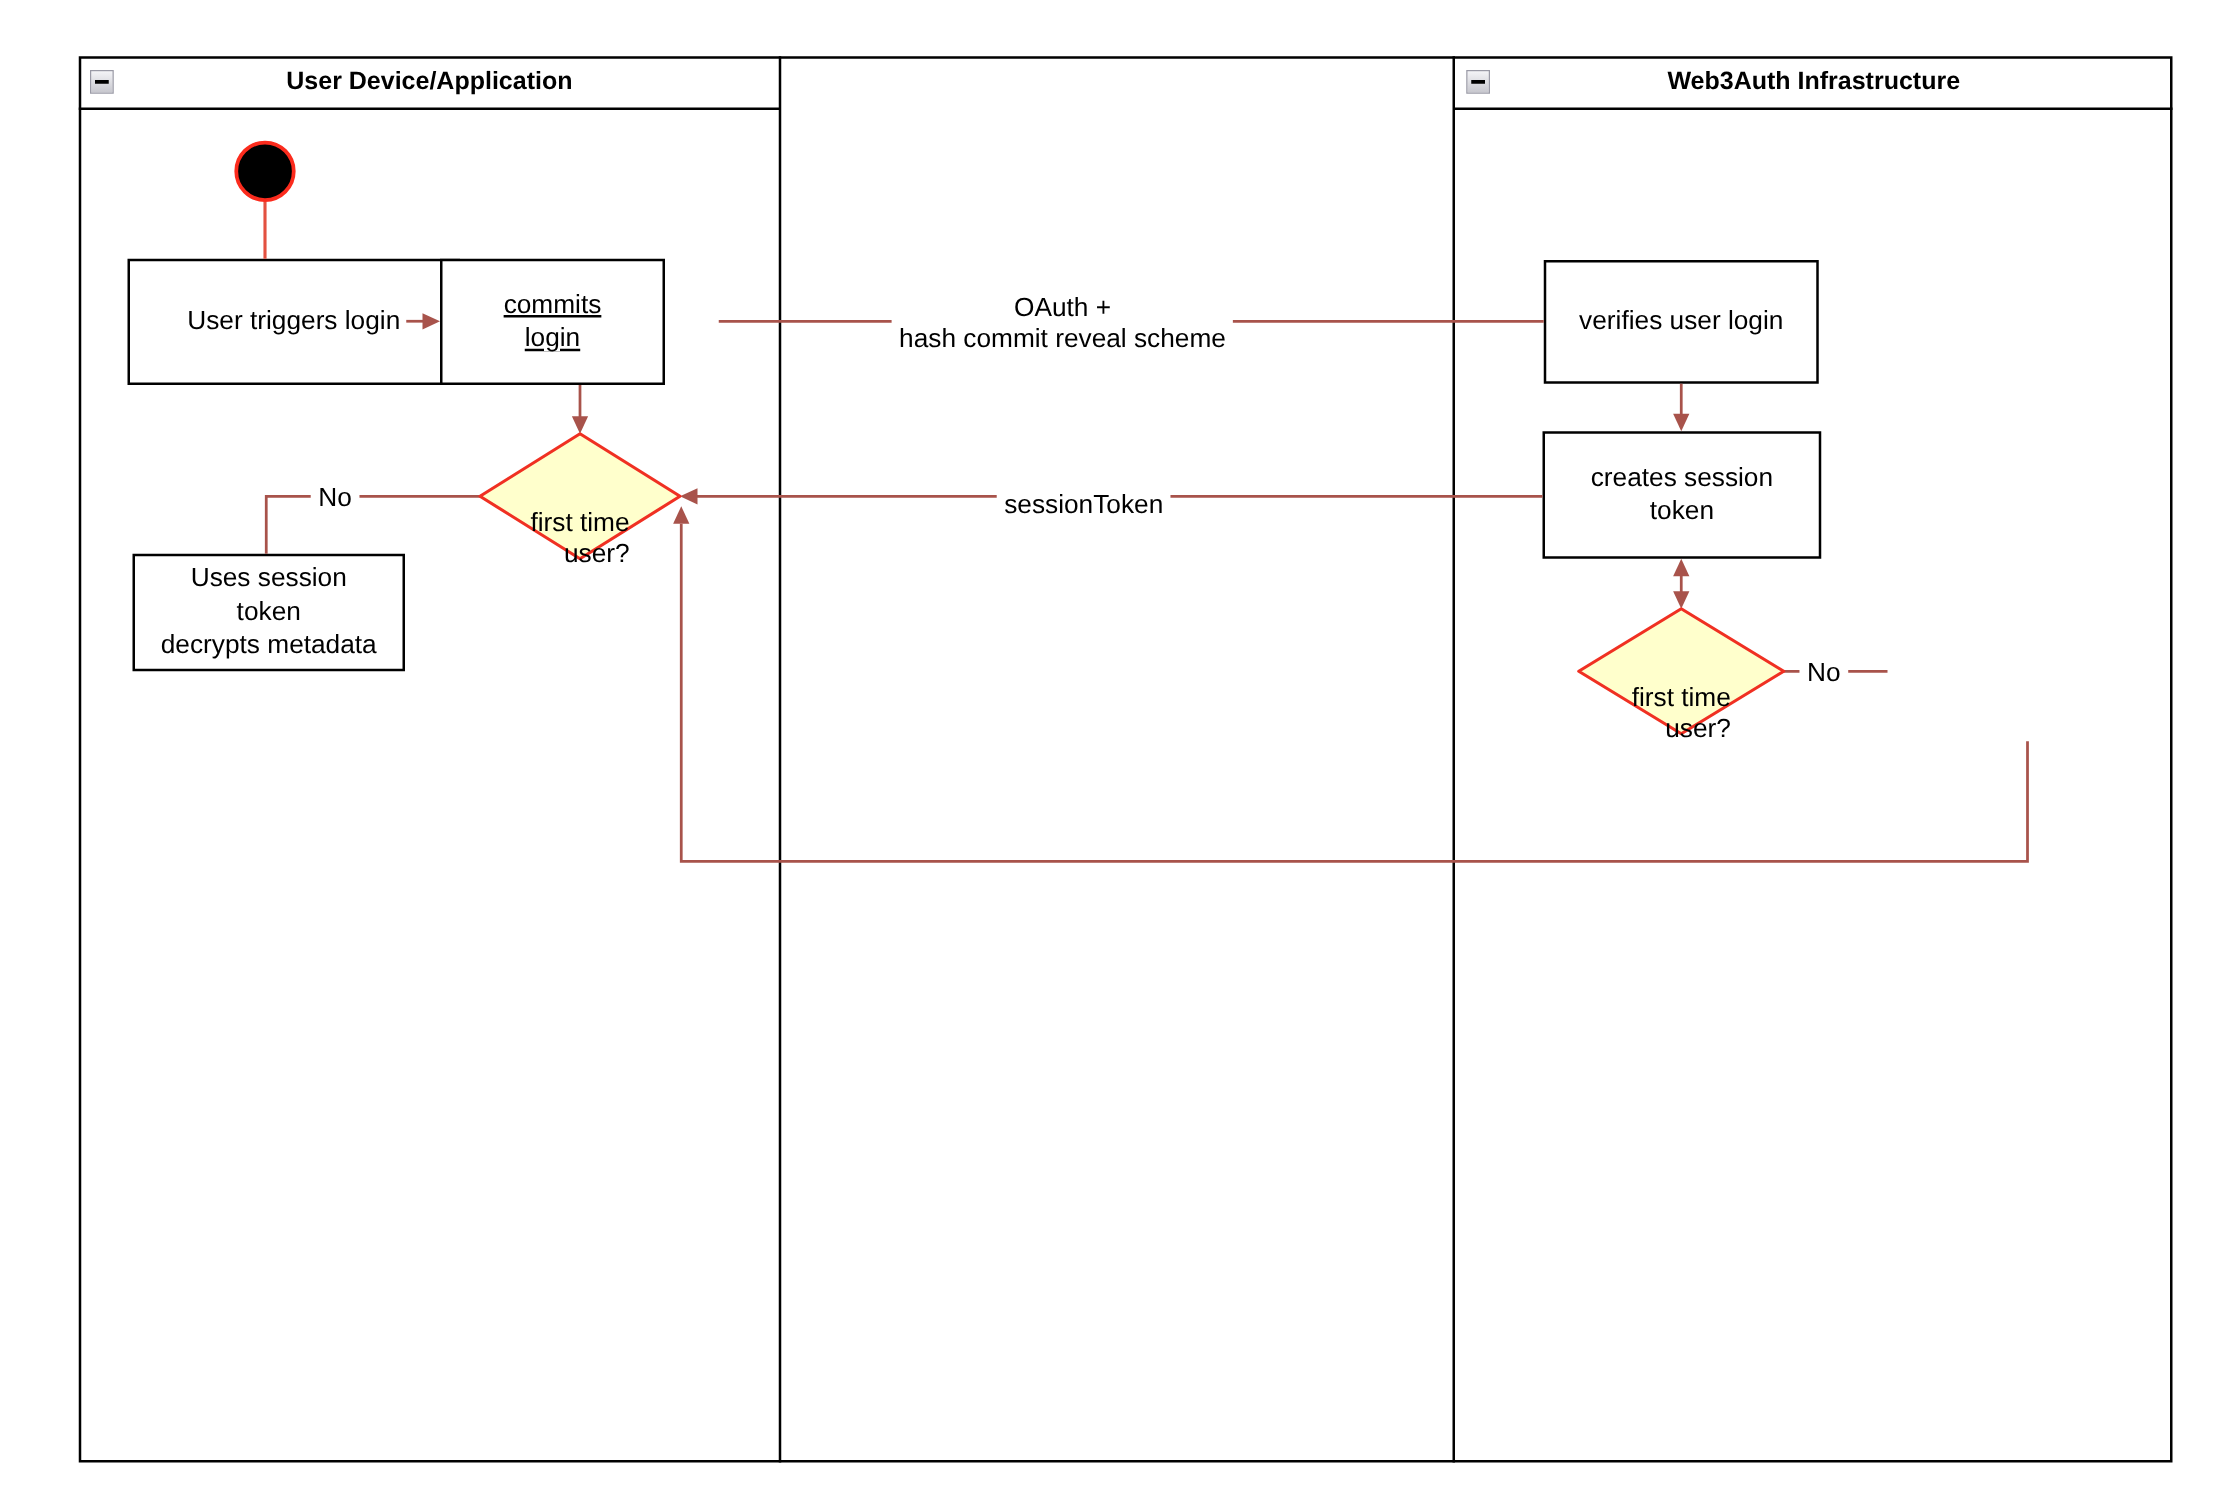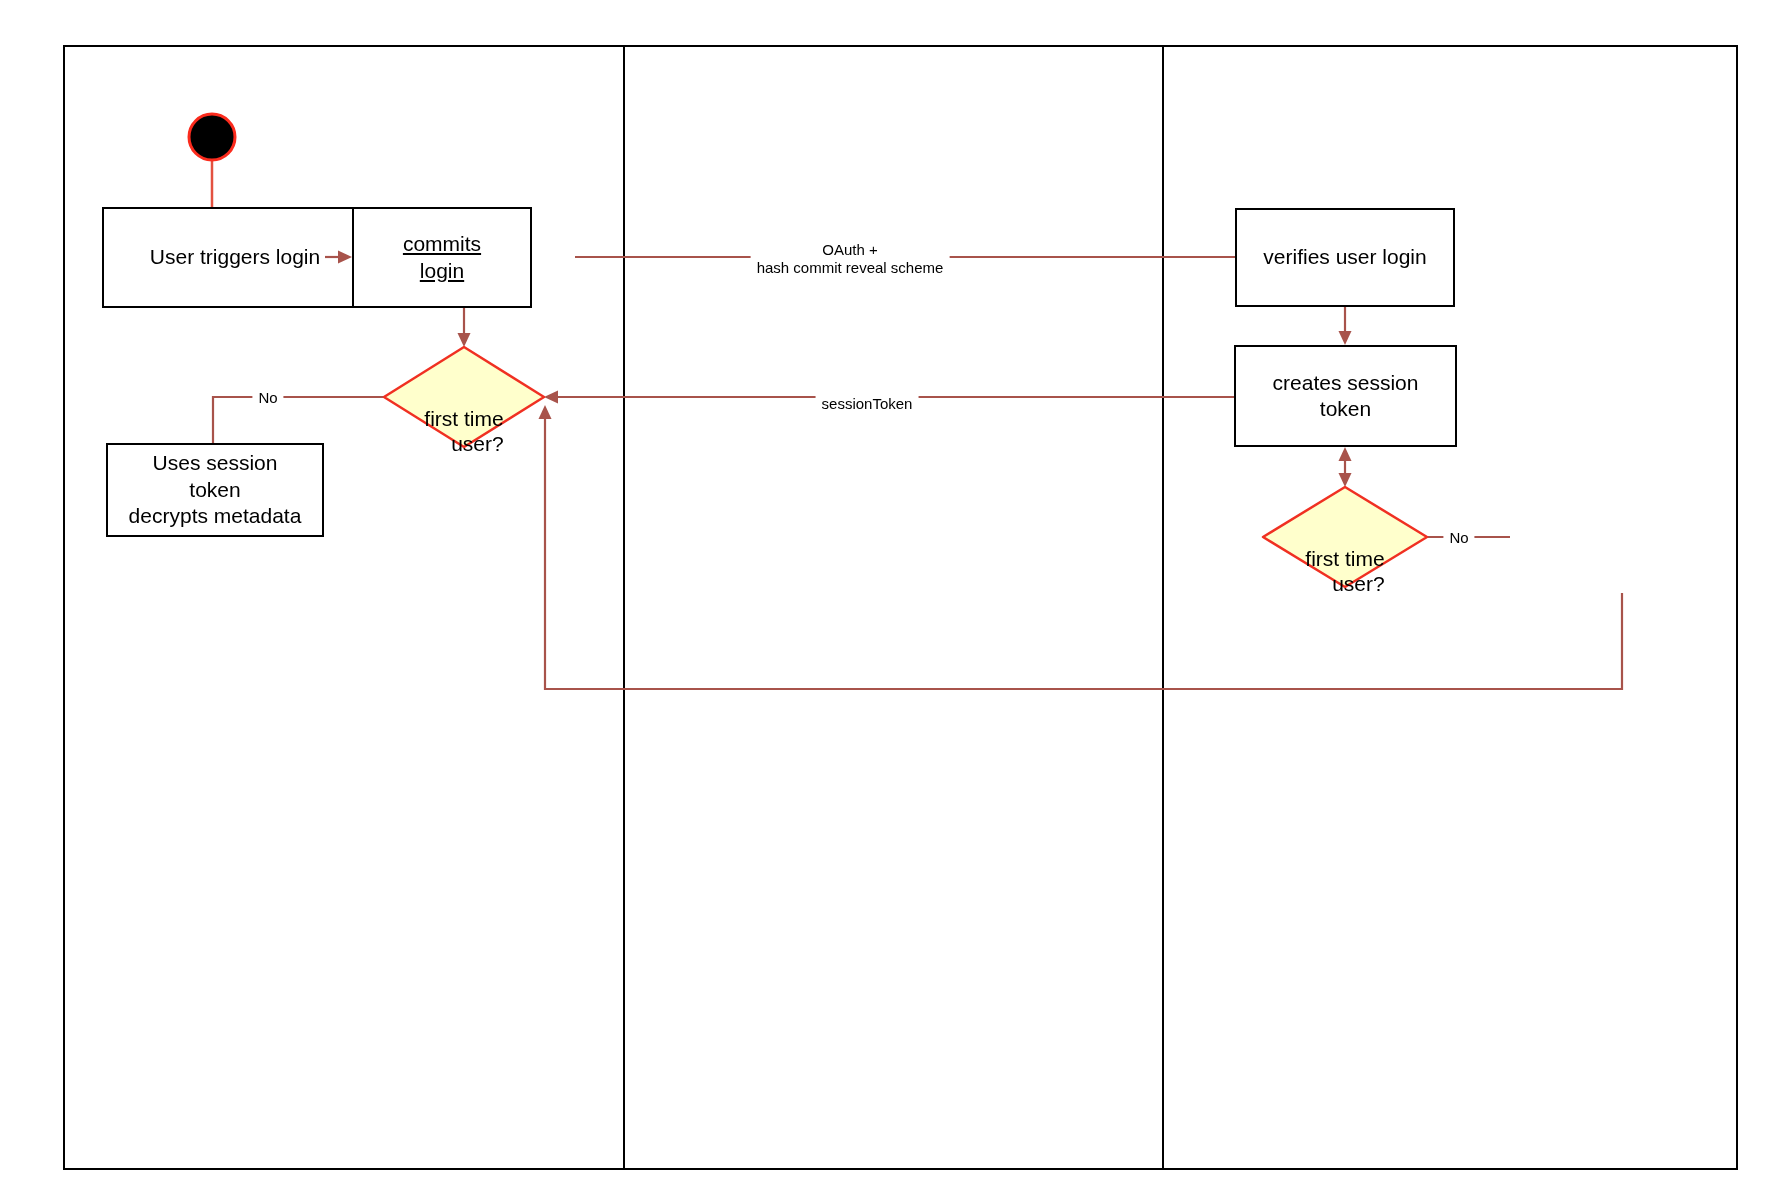--- a/index.html
+++ b/index.html
@@ -46,32 +46,44 @@
   .edge-head{fill:var(--connector);stroke:none;}
   .decision{fill:var(--decision-fill);stroke:var(--decision-border);stroke-width:2.5;stroke-linejoin:round;}
   .start-circle{fill:var(--start-fill);stroke:var(--start-border);stroke-width:3;}
   .start-edge{stroke:var(--start-line);stroke-width:2.5;}
   .diamond-label{
     position:absolute;transform:translate(-50%,-50%);text-align:right;
     white-space:pre-line;font-size:21px;line-height:1.2;margin-top:34px;
   }
   .edge-label{
     position:absolute;transform:translate(-50%,-50%);background:#ffffff;
-    text-align:center;white-space:pre-line;font-size:15px;line-height:1.2;padding:1px 6px;
+    text-align:center;white-space:pre-line;font-size:21px;line-height:1.2;padding:1px 6px;
   }
 </style>
 </head>
 <body>
 
 <div class="canvas">
 
   <div class="pool"></div>
   <div class="vsep" style="left:623px;"></div>
   <div class="vsep" style="left:1162px;"></div>
 
+  <div class="lane-header" style="left:63px;width:561px;">
+    <div class="collapse-btn">
+      <div class="bar"></div>
+    </div>
+    <div class="lane-title">User Device/Application</div>
+  </div>
+  <div class="lane-header" style="left:1164px;width:574px;">
+    <div class="collapse-btn">
+      <div class="bar"></div>
+    </div>
+    <div class="lane-title">Web3Auth Infrastructure</div>
+  </div>
 
   <div class="node" style="left:102px;top:207px;width:266px;height:101px;">User triggers login</div>
   <div class="node" style="left:352px;top:207px;width:180px;height:101px;text-decoration:underline;">commits
 login</div>
   <div class="node" style="left:106px;top:443px;width:218px;height:94px;">Uses session
 token
 decrypts metadata</div>
   <div class="node" style="left:1235px;top:208px;width:220px;height:99px;">verifies user login</div>
   <div class="node" style="left:1234px;top:345px;width:223px;height:102px;">creates session
 token</div>

